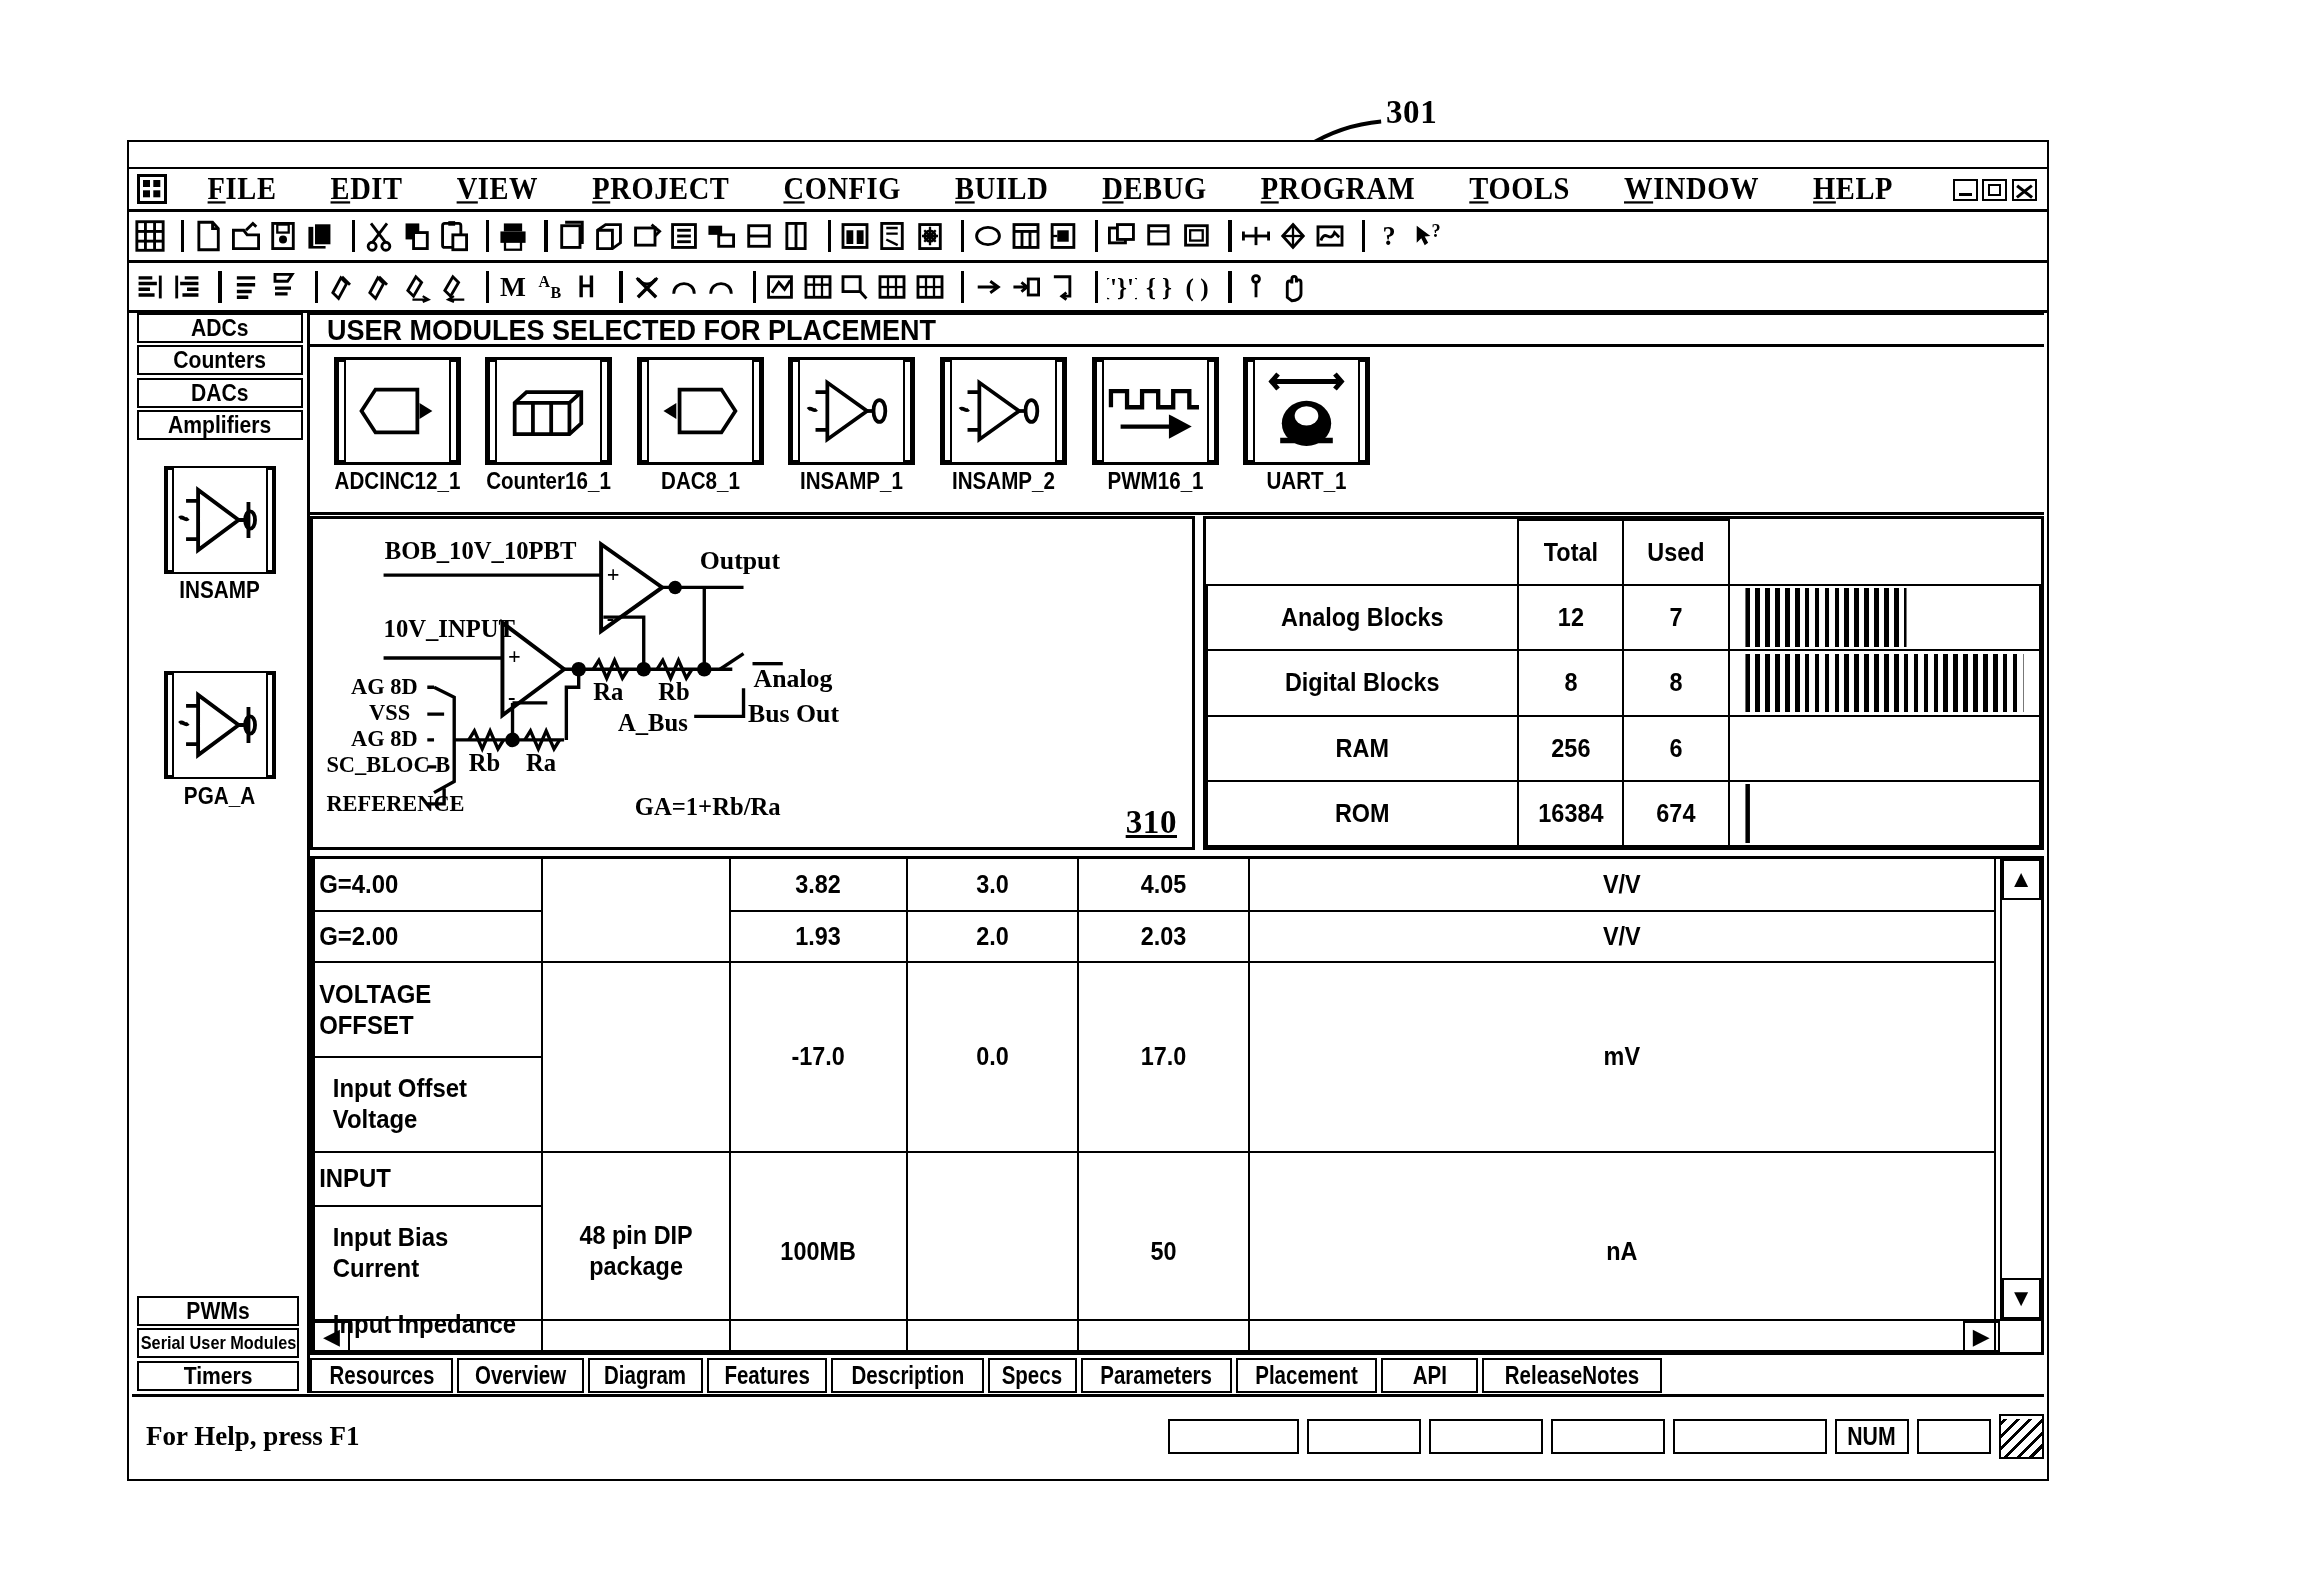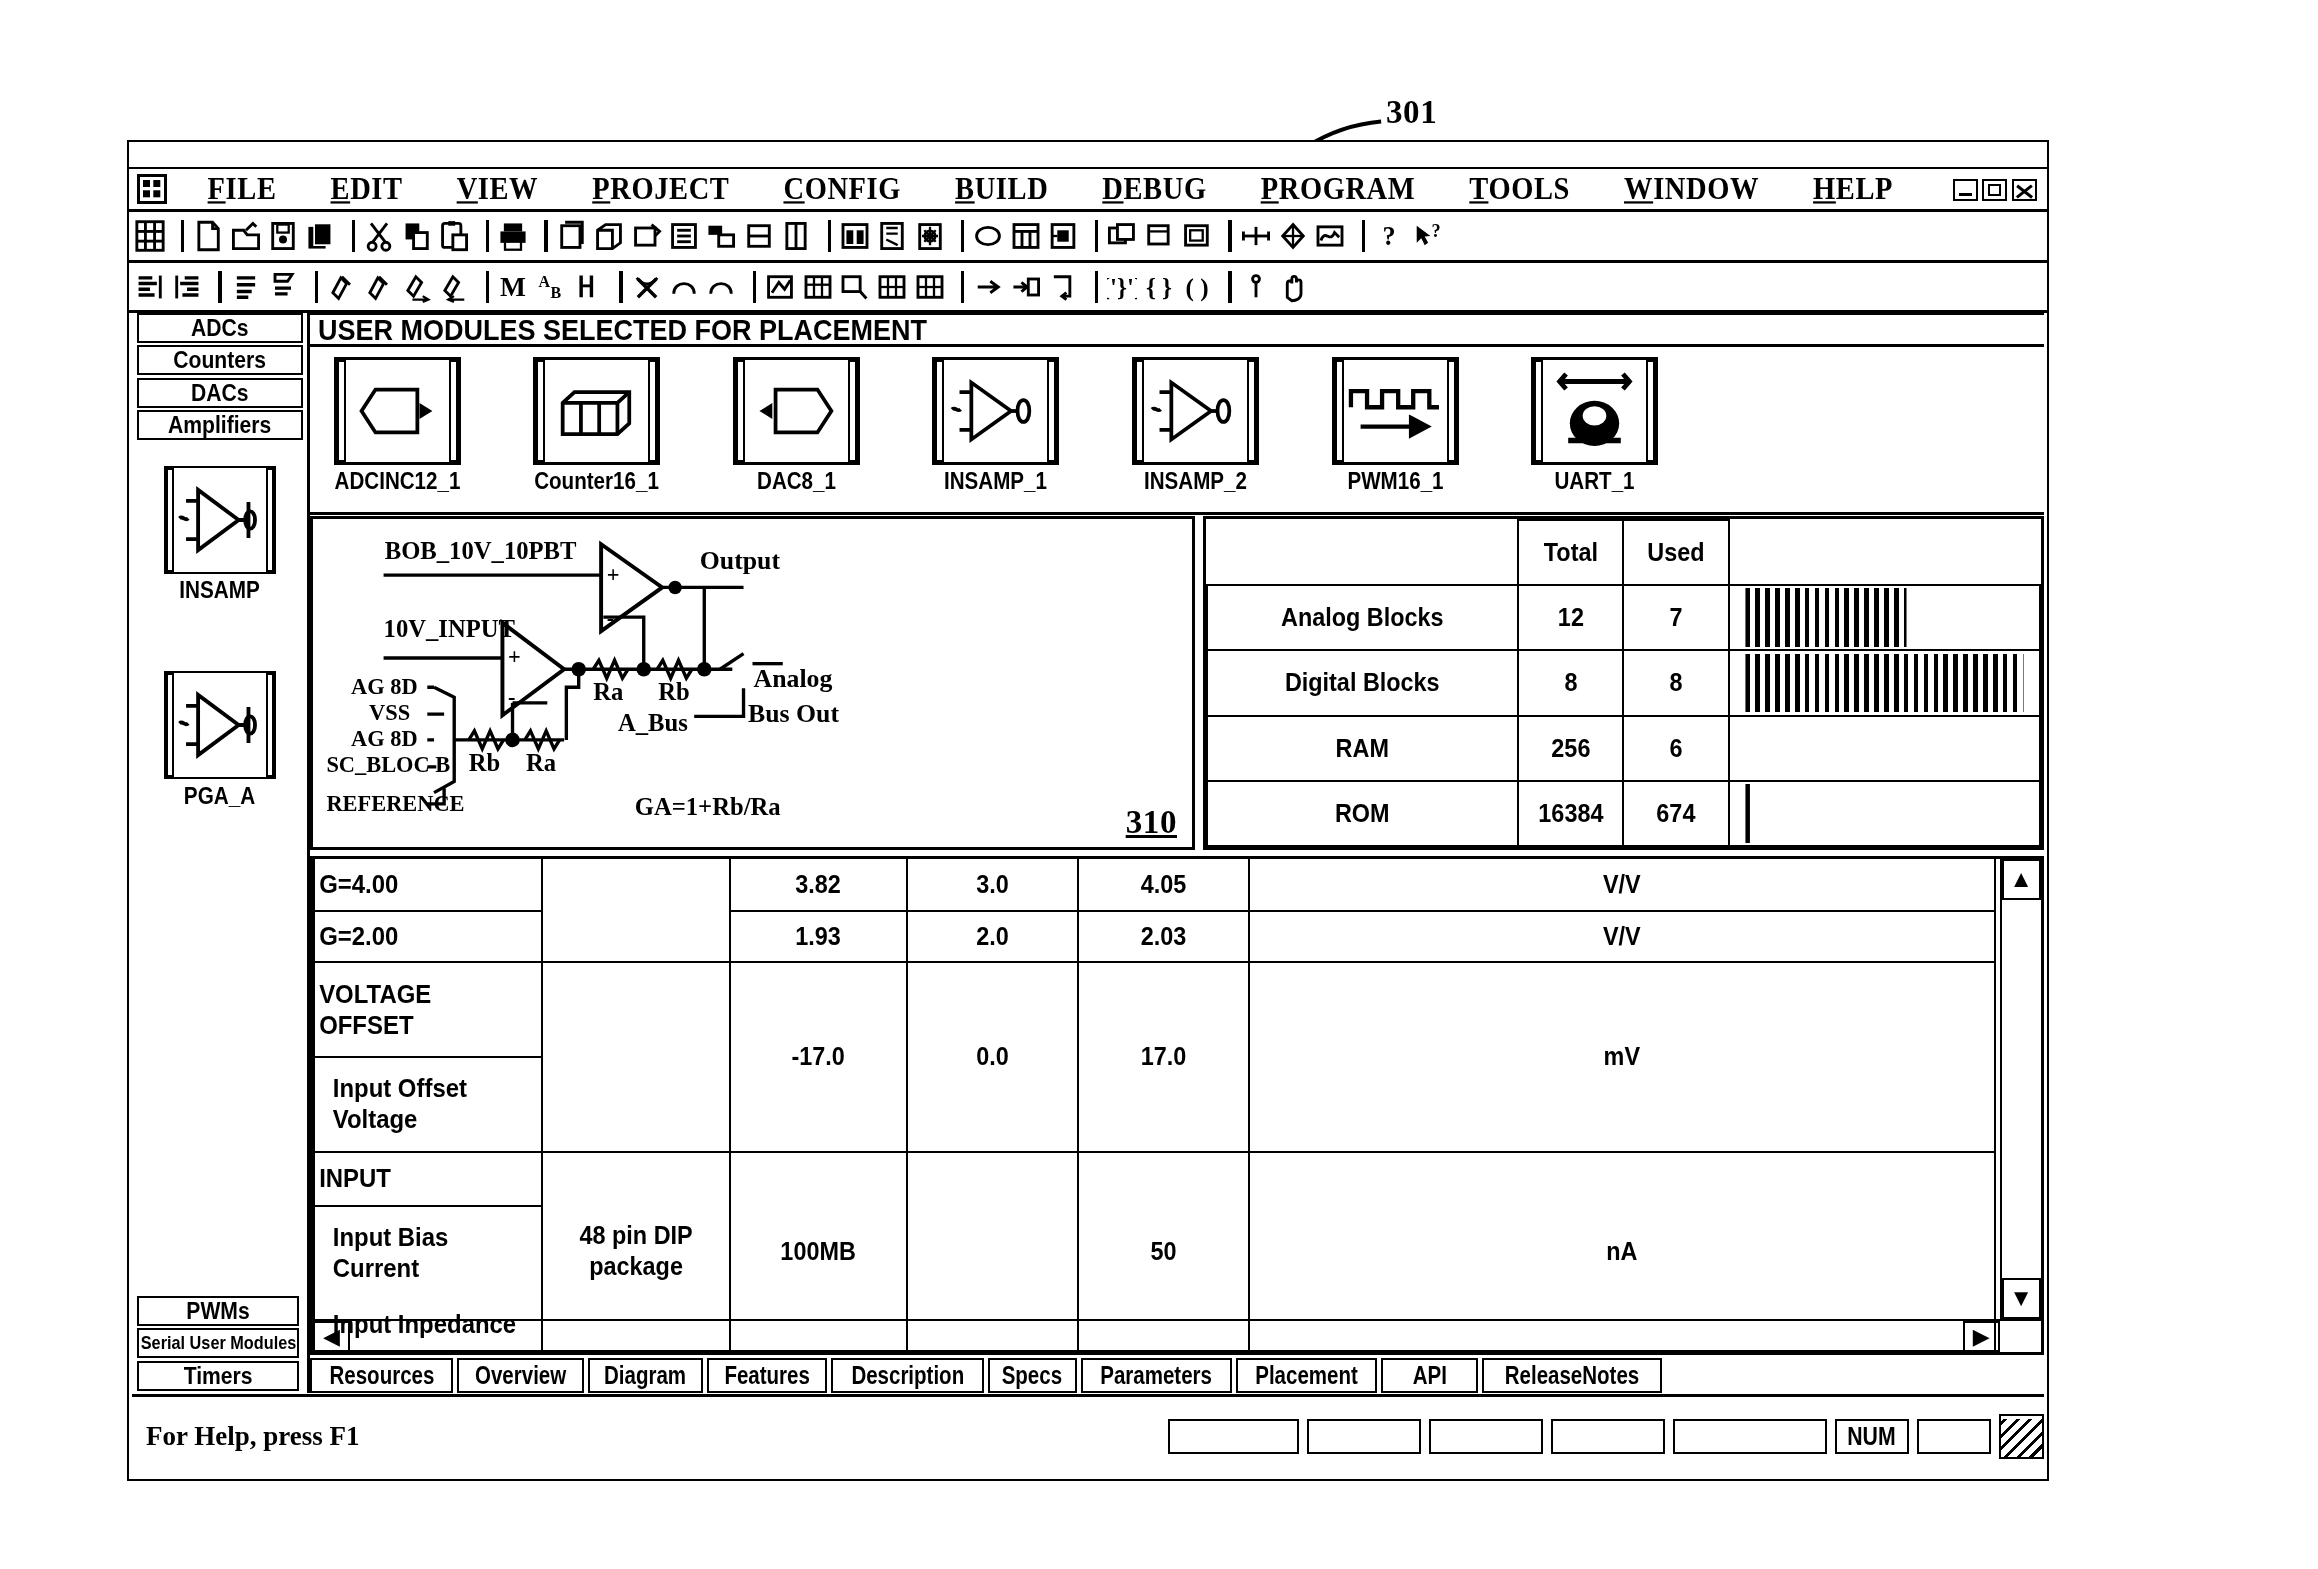--- a/index.html
+++ b/index.html
@@ -53,27 +53,27 @@
           margin:0 auto;position:relative;background:#fff;}
   .modbox::before,.modbox::after{content:"";position:absolute;top:0;bottom:0;width:8px;border:2.3px solid #000;box-sizing:border-box;}
   .modbox::before{left:0;} .modbox::after{right:0;}
   .modcap{text-align:center;font-family:"Liberation Sans",sans-serif;font-weight:bold;
           font-size:23px;margin-top:3.4px;transform:scaleX(.9);}
 
   
   #main{position:absolute;left:181px;top:171px;right:3.4px;bottom:86px;}
   #umHeader{position:absolute;left:0;right:0;top:0;height:34px;
             border-bottom:3.4px solid #000;border-top:2.9px solid #000;
-            display:flex;align-items:center;padding-left:8px;box-sizing:border-box;}
+            display:flex;align-items:center;padding-left:17px;box-sizing:border-box;}
   #umHeader span{font-family:"Liberation Sans",sans-serif;font-weight:bold;font-size:30px;
                  transform:scaleX(.9);transform-origin:left center;white-space:nowrap;}
 
   #umStrip{position:absolute;left:0;right:0;top:34px;height:168px;
            border-bottom:3.4px solid #000;display:flex;align-items:flex-start;
-           padding:10.3px 0 0 13.7px;box-sizing:border-box;gap:48px;}
+           padding:10.3px 0 0 13.7px;box-sizing:border-box;}
   .umcell{width:147px;margin-right:4.6px;flex:0 0 auto;}
   .umicon{width:127px;height:108px;border:3.4px solid #000;box-sizing:border-box;
           position:relative;background:#fff;margin:0 auto;}
   .umicon .rail{position:absolute;top:0;bottom:0;width:9px;border:2.9px solid #000;box-sizing:border-box;}
   .umicon .rail.l{left:0;} .umicon .rail.r{right:0;}
   .umlabel{text-align:center;font-family:"Liberation Sans",sans-serif;font-weight:bold;
            font-size:23.4px;margin-top:2.3px;transform:scaleX(.88);white-space:nowrap;}
 
   
   #diagPanel{position:absolute;left:0;top:203px;width:885px;height:334px;

